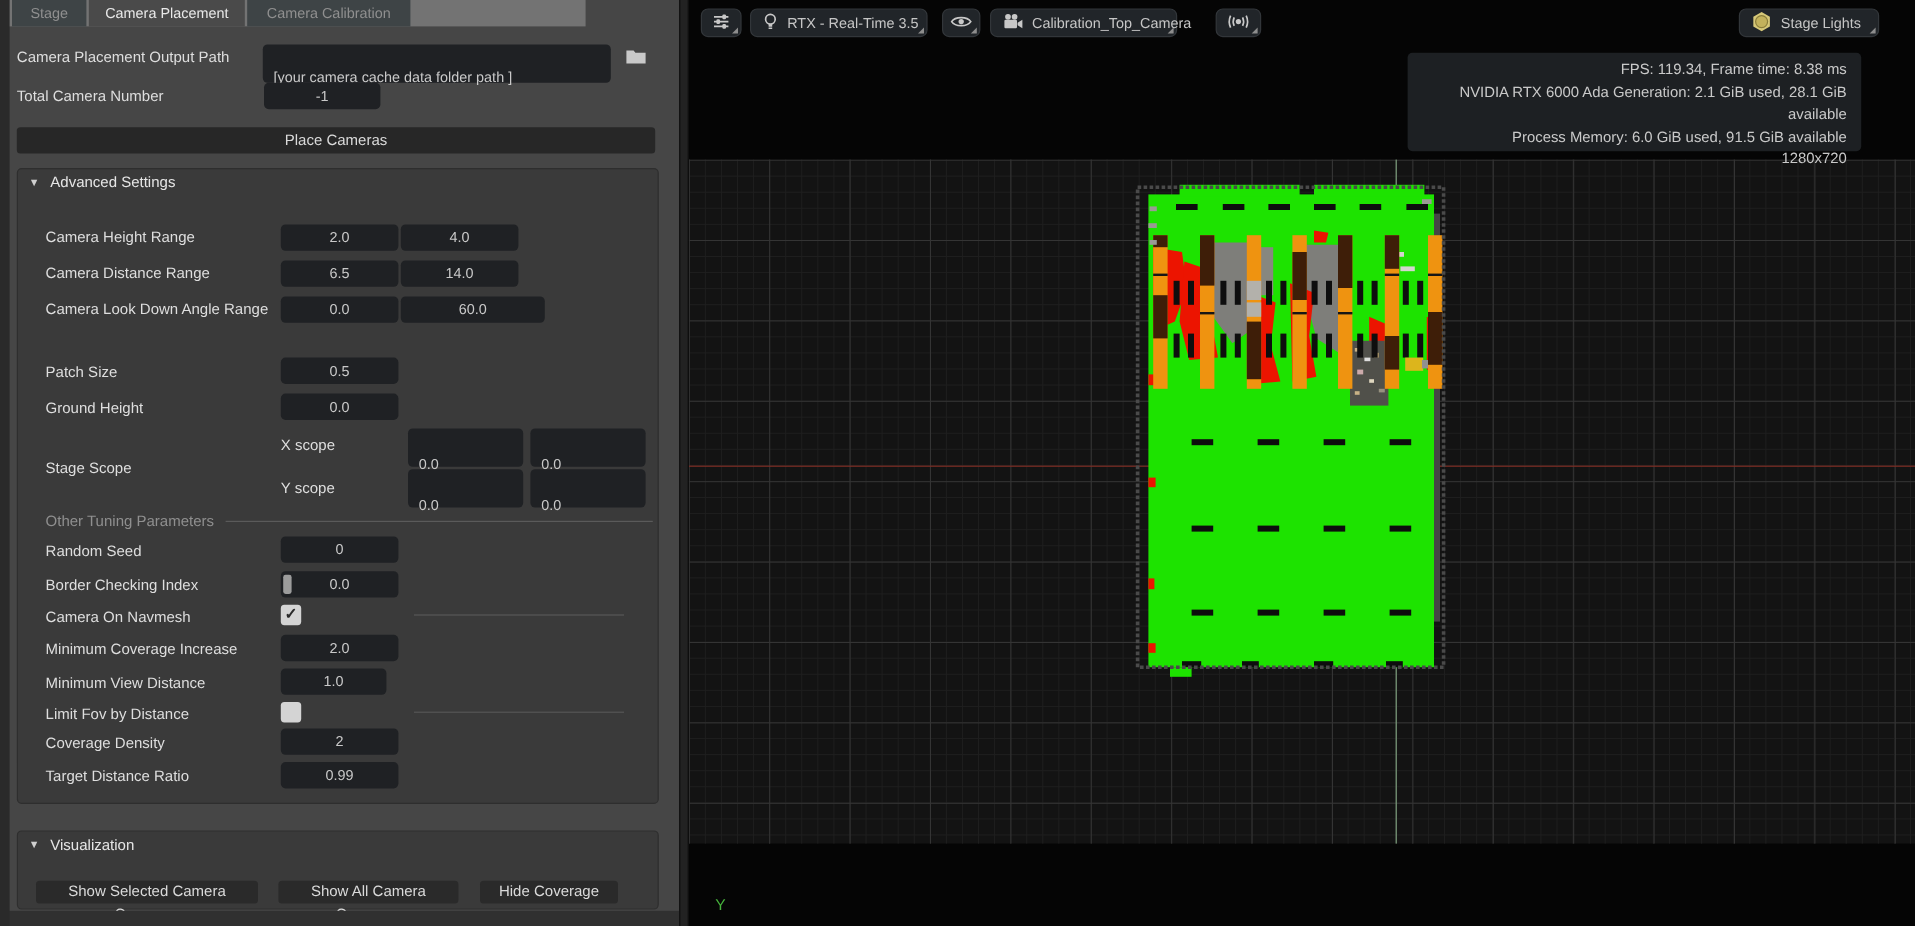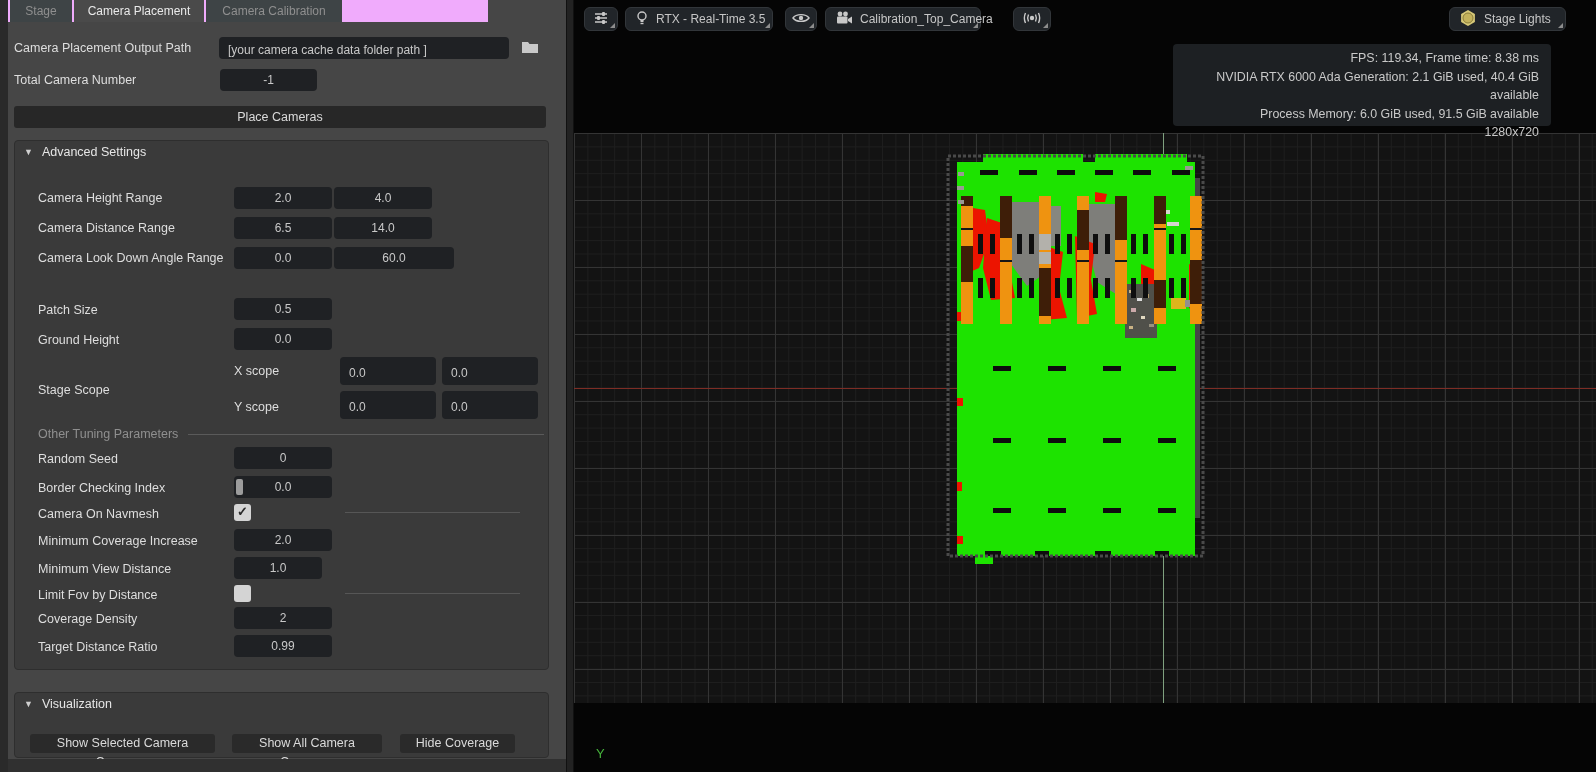--- a/index.html
+++ b/index.html
@@ -2,28 +2,28 @@
 <html><head>
 <meta charset="utf-8">
 <style>
   html,body{margin:0;padding:0;width:1596px;height:772px;overflow:hidden;background:#000;
     font-family:"Liberation Sans",sans-serif;-webkit-font-smoothing:antialiased;}
   .app{position:relative;width:1596px;height:772px;background:#000;}
 
   
   .left-panel{position:absolute;left:0;top:0;width:566px;height:772px;background:#464646;}
   .panel-edge{position:absolute;left:0;top:0;width:8px;height:772px;background:#2a2a2a;}
-  .tabbar{position:absolute;left:0;top:0;width:488px;height:22px;background:#f0abfc;}
+  .tabbar{position:absolute;left:0;top:0;width:488px;height:22px;background:#737373;}
   .tab{position:absolute;top:0;height:22px;line-height:22px;text-align:center;font-size:12px;
     color:#8f8f8f;background:#3e4446;}
   .tab.active{background:#4a4a4a;color:#e9e9e9;}
   .plabel{position:absolute;font-size:12.5px;color:#dedede;white-space:nowrap;}
   .pfield{position:absolute;height:22px;background:#1f2124;border-radius:4px;color:#c9c9c9;
     font-size:12px;line-height:22px;text-align:center;box-sizing:border-box;}
-  .pfield.leftalign{text-align:left;padding:2px 9px;}
+  .pfield.leftalign{text-align:left;padding:16px 9px;}
   .pfield.tall{height:28px;line-height:28px;}
   .bigbtn{position:absolute;background:#272727;border-radius:3px;color:#dadada;font-size:12.5px;
     text-align:center;cursor:default;}
   .frame{position:absolute;left:14px;width:535px;background:#3a3a3a;border:1px solid #2e2e2e;
     border-radius:4px;box-sizing:border-box;}
   .collapse-head{position:absolute;font-size:12.5px;color:#e6e6e6;white-space:nowrap;}
   .collapse-arrow{font-size:9px;color:#cfcfcf;margin-right:9px;position:relative;top:-1px;}
   .subhead{position:absolute;left:38px;right:22px;display:flex;align-items:center;
     color:#8f8f8f;font-size:12.5px;white-space:nowrap;}
   .subhead .line{flex:1;height:1px;background:#5a5a5a;margin-left:10px;}
@@ -349,21 +349,21 @@
     <div class="vbtn" style="left:875px;width:117px">
       <span><svg width="18" height="18" viewBox="0 0 18 18">
             <polygon points="9,1 15.9,5 15.9,13 9,17 2.1,13 2.1,5" fill="#d6c878"></polygon>
             <circle cx="9" cy="9" r="5" fill="#c3b25c" stroke="#8a7d3a"></circle>
           </svg></span>
       <span>Stage Lights</span>
     </div>
 
     <div class="statsbox">
       <div>FPS: 119.34, Frame time: 8.38 ms</div>
-      <div>NVIDIA RTX 6000 Ada Generation: 2.1 GiB used, 40.4 GiB available</div>
+      <div>NVIDIA RTX 6000 Ada Generation: 2.1 GiB used, 28.1 GiB available</div>
       <div>Process Memory: 6.0 GiB used, 91.5 GiB available</div>
       <div>1280x720</div>
     </div>
 
     <div class="gizmo-y">Y</div>
   </div>
 
 </div>
 
 </body></html>

